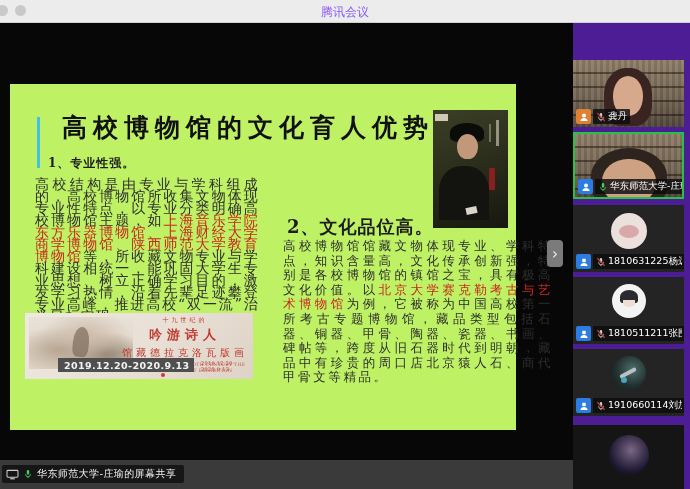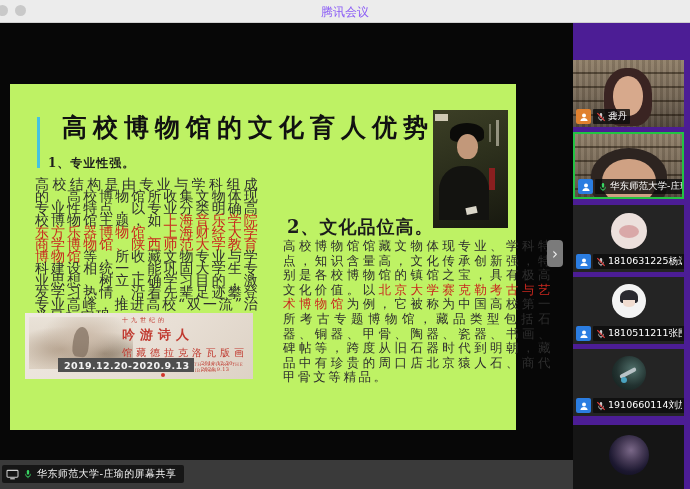--- a/index.html
+++ b/index.html
@@ -47,21 +47,21 @@
   
   .poster{position:absolute;left:15px;top:229px;width:228px;height:66px;
           background:linear-gradient(135deg,#efe9e2 0%,#e8dfd5 55%,#ddd2c5 100%);}
   .poster-art{position:absolute;left:4px;top:4px;width:104px;height:52px;
       background:radial-gradient(ellipse at 55% 35%,#cdbcab 0%,rgba(0,0,0,0) 55%),
                  radial-gradient(ellipse at 32% 62%,#b3a08c 0%,rgba(0,0,0,0) 50%),
                  radial-gradient(ellipse at 72% 70%,#8d7d6a 0%,rgba(0,0,0,0) 42%),
                  linear-gradient(180deg,#e9e2d8,#ddd1c2);}
   .poster-figure{position:absolute;left:44px;top:10px;width:16px;height:30px;border-radius:50% 50% 30% 30%;
                  background:#7d6c5c;opacity:.7;transform:rotate(6deg);}
-  .poster-text{position:absolute;right:5px;top:3px;text-align:left;color:#c0392f;}
+  .poster-text{position:absolute;right:5px;top:3px;text-align:center;color:#c0392f;}
   .pl1{font-size:6px;letter-spacing:3px;}
   .pl2{font-size:13px;font-weight:bold;letter-spacing:5px;margin-top:1px;}
   .pl3{font-size:10px;letter-spacing:4px;margin-top:2px;}
   .pl4{font-size:4.5px;letter-spacing:.4px;width:118px;line-height:5.5px;margin:2px 0 0 auto;color:#c4574d;}
   .poster-datebar{position:absolute;left:33px;top:45px;width:136px;height:14px;background:#4f4f4f;
                   color:#f2f2f2;font-size:9.5px;font-weight:bold;display:flex;align-items:center;
                   padding-left:6px;letter-spacing:.4px;box-sizing:border-box;
                   font-family:"DejaVu Sans","Liberation Sans",sans-serif;}
   .poster-date-small{position:absolute;left:176px;top:47px;font-size:5px;color:#c0392f;letter-spacing:.3px;}
   .poster-dot{position:absolute;left:136px;top:60px;width:4px;height:4px;border-radius:50%;background:#d0342b;}

